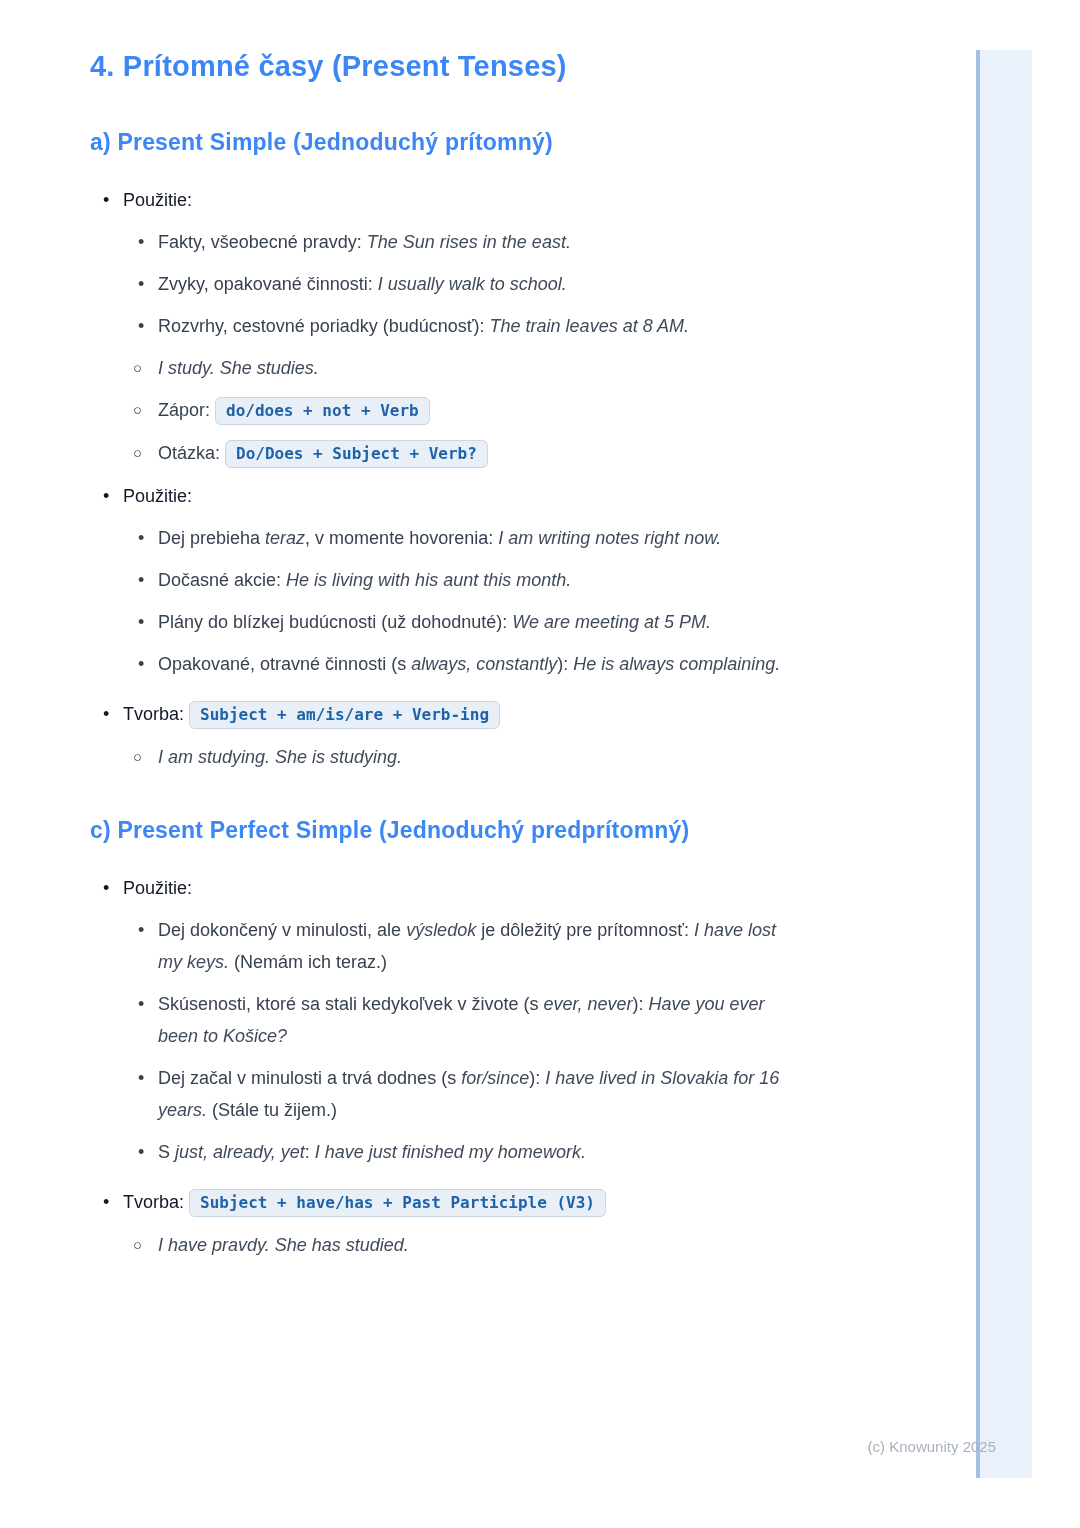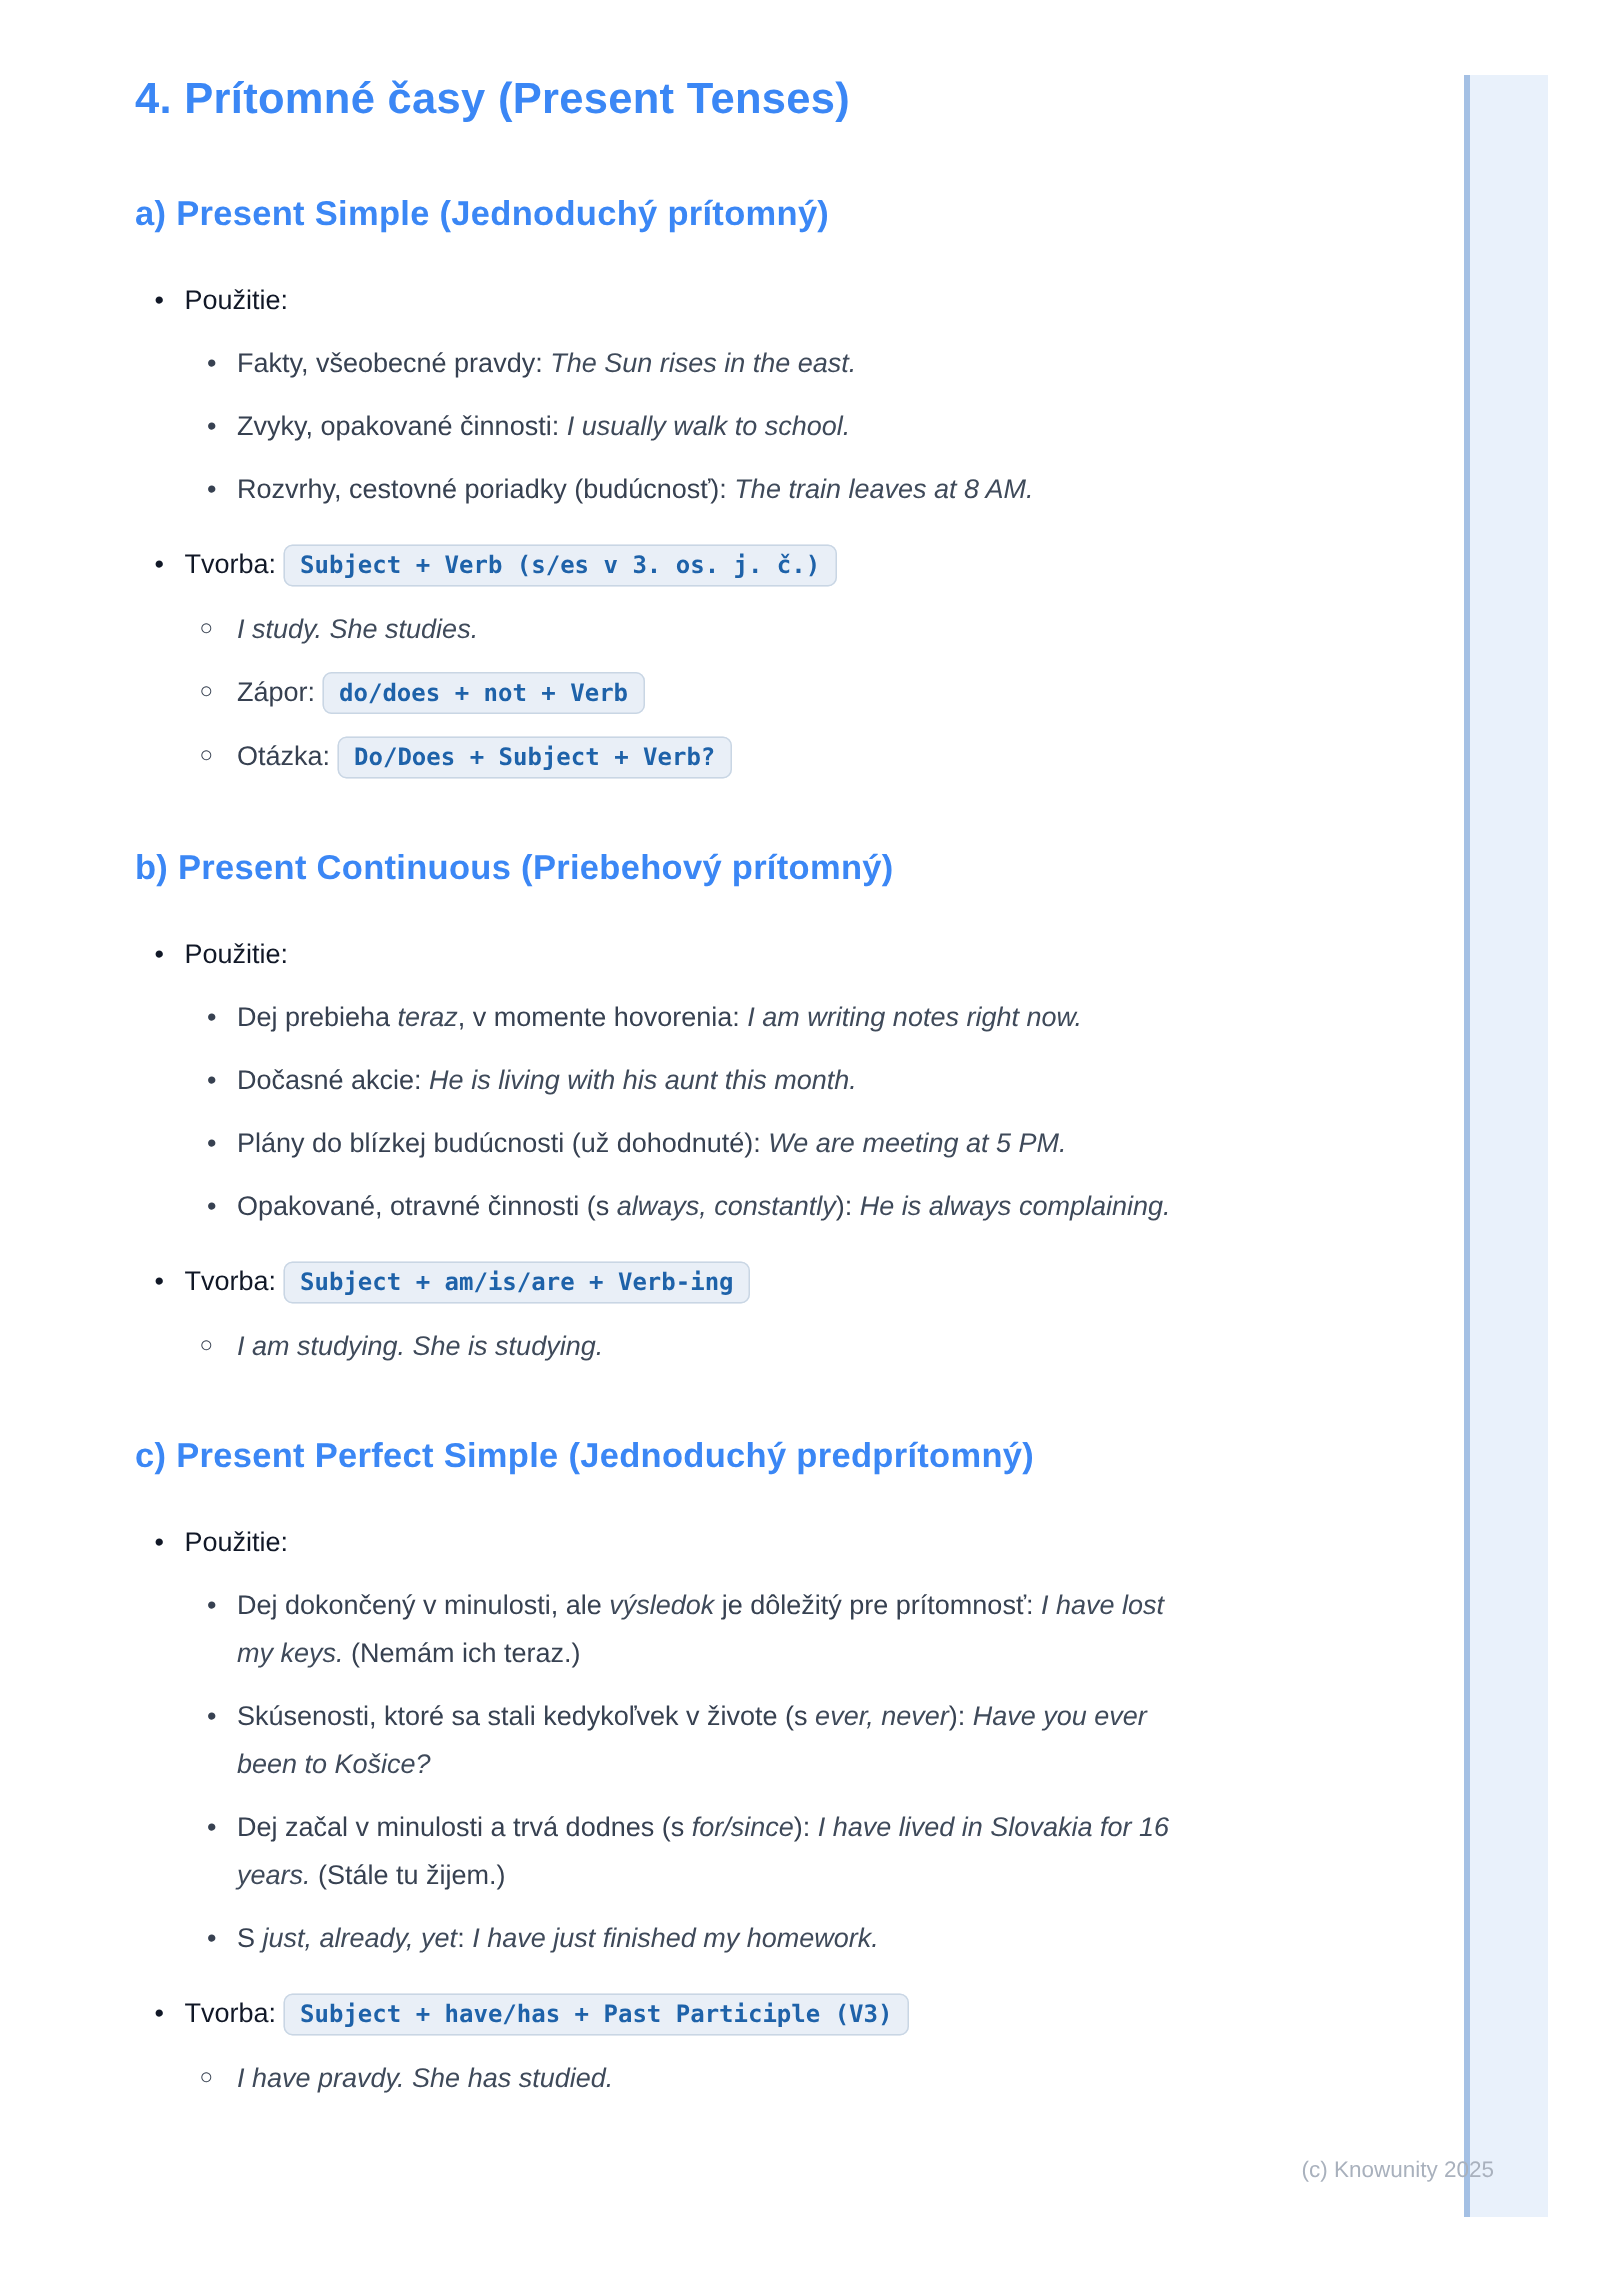--- a/index.html
+++ b/index.html
@@ -106,25 +106,23 @@
 
 <div class="page">
   <div class="content">
     <h1 class="doc-title">4. Prítomné časy (Present Tenses)</h1>
 
   <h2 class="section-heading">a) Present Simple (Jednoduchý prítomný)</h2>
       <div class="li li1"><span class="bold">Použitie:</span></div>
       <div class="li li2"><span class="text">Fakty, všeobecné pravdy: </span><span class="italic">The Sun rises in the east.</span></div>
       <div class="li li2"><span class="text">Zvyky, opakované činnosti: </span><span class="italic">I usually walk to school.</span></div>
       <div class="li li2"><span class="text">Rozvrhy, cestovné poriadky (budúcnosť): </span><span class="italic">The train leaves at 8 AM.</span></div>
-      <div class="li li1-tvorba"><span class="bold">Tvorba: </span><code class="badge">Subject + Verb (s/es v 3. os. j. č.)</code></div>
       <div class="li li2o"><span class="italic">I study. She studies.</span></div>
       <div class="li li2o"><span class="text">Zápor: </span><code class="badge">do/does + not + Verb</code></div>
       <div class="li li2o"><span class="text">Otázka: </span><code class="badge">Do/Does + Subject + Verb?</code></div>
-      <h2 class="section-heading">b) Present Continuous (Priebehový prítomný)</h2>
       <div class="li li1"><span class="bold">Použitie:</span></div>
       <div class="li li2"><span class="text">Dej prebieha </span><span class="italic">teraz</span><span class="text">, v momente hovorenia: </span><span class="italic">I am writing notes right now.</span></div>
       <div class="li li2"><span class="text">Dočasné akcie: </span><span class="italic">He is living with his aunt this month.</span></div>
       <div class="li li2"><span class="text">Plány do blízkej budúcnosti (už dohodnuté): </span><span class="italic">We are meeting at 5 PM.</span></div>
       <div class="li li2"><span class="text">Opakované, otravné činnosti (s </span><span class="italic">always, constantly</span><span class="text">): </span><span class="italic">He is always complaining.</span></div>
       <div class="li li1-tvorba"><span class="bold">Tvorba: </span><code class="badge">Subject + am/is/are + Verb-ing</code></div>
       <div class="li li2o"><span class="italic">I am studying. She is studying.</span></div>
       <h2 class="section-heading">c) Present Perfect Simple (Jednoduchý predprítomný)</h2>
       <div class="li li1"><span class="bold">Použitie:</span></div>
       <div class="li li2"><span class="text">Dej dokončený v minulosti, ale </span><span class="italic">výsledok</span><span class="text"> je dôležitý pre prítomnosť: </span><span class="italic">I have lost my keys.</span><span class="text"> (Nemám ich teraz.)</span></div>

